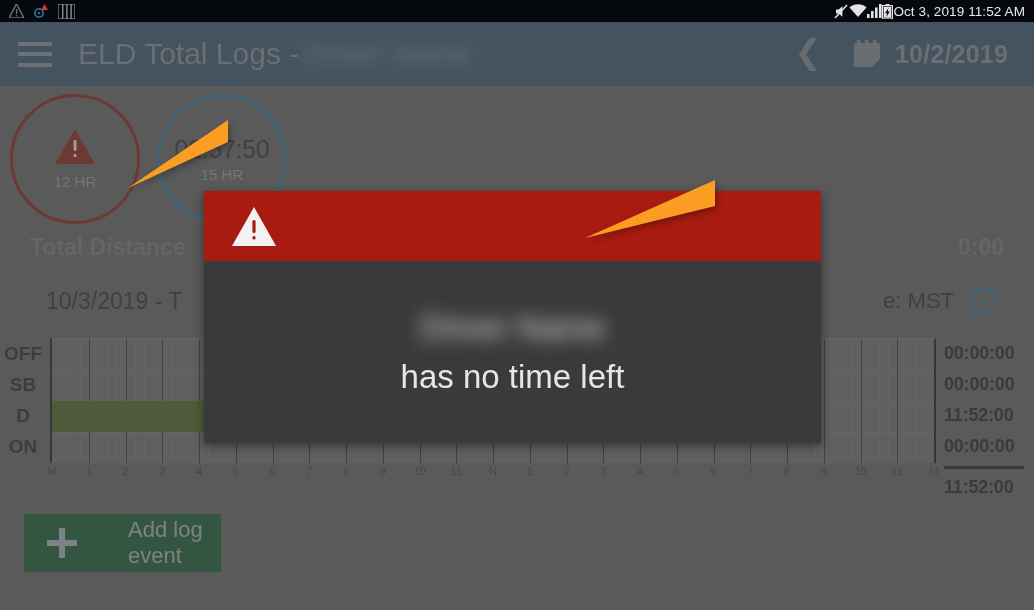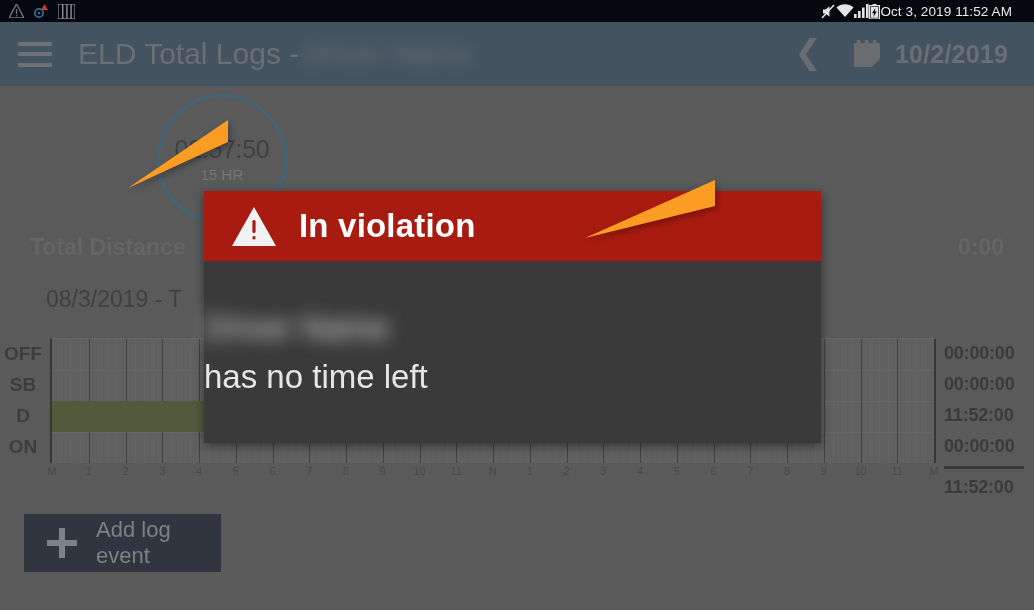--- a/index.html
+++ b/index.html
@@ -34,21 +34,21 @@
     display: flex;
     align-items: center;
     gap: 9px;
     padding-left: 9px;
   }
   #statusbar .right {
     margin-left: auto;
     display: flex;
     align-items: center;
     gap: 0;
-    padding-right: 22px;
+    padding-right: 9px;
     text-decoration: underline;
   }
   #statusbar .sb-time {
     color: #e8e8e8;
     font-size: 13.5px;
     letter-spacing: .1px;
     white-space: nowrap;
   }
   .sb-ico { display: block; }
 
@@ -327,24 +327,25 @@
     font-weight: 700;
     letter-spacing: -.2px;
   }
 
   
   #addbtn {
     position: absolute;
     left: 24px; top: 428px;
     width: 197px;
     height: 58px;
-    background: #0f172a;
+    background: #14532d;
     display: flex;
     align-items: center;
     cursor: pointer;
+    gap: 32px;
   }
   #addbtn .plus {
     position: relative;
     margin-left: 23px;
     width: 30px;
     height: 30px;
     flex: none;
   }
   #addbtn .plus i {
     position: absolute;
@@ -396,20 +397,21 @@
     color: #ffffff;
     font-size: 33px;
     font-weight: 700;
     margin-left: 22px;
     letter-spacing: .2px;
   }
   #dialog .dlg-body {
     height: 182px;
     display: flex;
     flex-direction: column;
+    align-items: center;
     justify-content: center;
     gap: 10px;
   }
   #dialog .dlg-driver {
     color: #d8d8d8;
     font-size: 33px;
     filter: blur(9px);
     height: 40px;
     line-height: 40px;
   }
@@ -515,33 +517,49 @@
         <path d="M28 19 L19 28 L28 28 Z" fill="#14456a"></path>
         <path d="M20 27 L27 20" stroke="#8a949c" stroke-width="1.4"></path>
       </svg>
       <span id="appdate">10/2/2019</span>
     </div>
   </div>
 
   <div id="content">
 
     <div id="clocks">
+      <div class="clock c1">
+        <svg width="42" height="37" viewBox="0 0 42 37">
+          <path d="M21 1 L41 36 L1 36 Z" fill="#7c1e13"></path>
+          <rect x="19.6" y="12" width="2.9" height="11" rx="1.4" fill="#d8d8d8"></rect>
+          <rect x="19.6" y="26" width="2.9" height="3.2" rx="1.4" fill="#d8d8d8"></rect>
+        </svg>
+        <div class="sub warn">12 HR</div>
+      </div>
       <div class="clock c2">
         <div class="big">02:57:50</div>
         <div class="sub">15 HR</div>
       </div>
     </div>
 
     <div id="distrow">
       <span class="lbl">Total Distance</span>
       <span class="val">0:00</span>
     </div>
 
     <div id="tzrow">
-      <span class="dateline">08/3/2019 - T</span>
+      <span class="dateline">10/3/2019 - T</span>
+      <span class="tzwrap">
+        <span class="tzline">e: MST</span>
+        <svg width="30" height="30" viewBox="0 0 30 30">
+          <circle cx="15" cy="15" r="13" fill="none" stroke="#2d6d95" stroke-width="2"></circle>
+          <rect x="13.6" y="12" width="2.8" height="10" rx="1.2" fill="#2d6d95"></rect>
+          <circle cx="15" cy="8.4" r="1.8" fill="#2d6d95"></circle>
+        </svg>
+      </span>
     </div>
 
     <div id="graph">
       <div class="rowlabels">
         <div style="top:16px">OFF</div>
         <div style="top:47px">SB</div>
         <div style="top:78px">D</div>
         <div style="top:109px">ON</div>
       </div>
       <div class="plot">
@@ -705,21 +723,20 @@
 
   <div id="scrim"></div>
 
   <div id="dialog">
     <div class="dlg-head">
       <svg width="46" height="41" viewBox="0 0 46 41">
         <path d="M23 1 L45 40 L1 40 Z" fill="#f2f2f2"></path>
         <rect x="21.4" y="14" width="3.2" height="13" rx="1.5" fill="#a81b10"></rect>
         <rect x="21.4" y="30" width="3.2" height="3.6" rx="1.5" fill="#a81b10"></rect>
       </svg>
-      <span class="dlg-title">In violation</span>
     </div>
     <div class="dlg-body">
       <div class="dlg-driver">Driver Name</div>
       <div class="dlg-msg">has no time left</div>
     </div>
   </div>
 
   <svg class="tail" id="tail-red" width="100" height="68" viewBox="0 0 100 68">
     <path d="M100 0 L100 22 L0 68 Z" fill="#fb9d23"></path>
   </svg>

